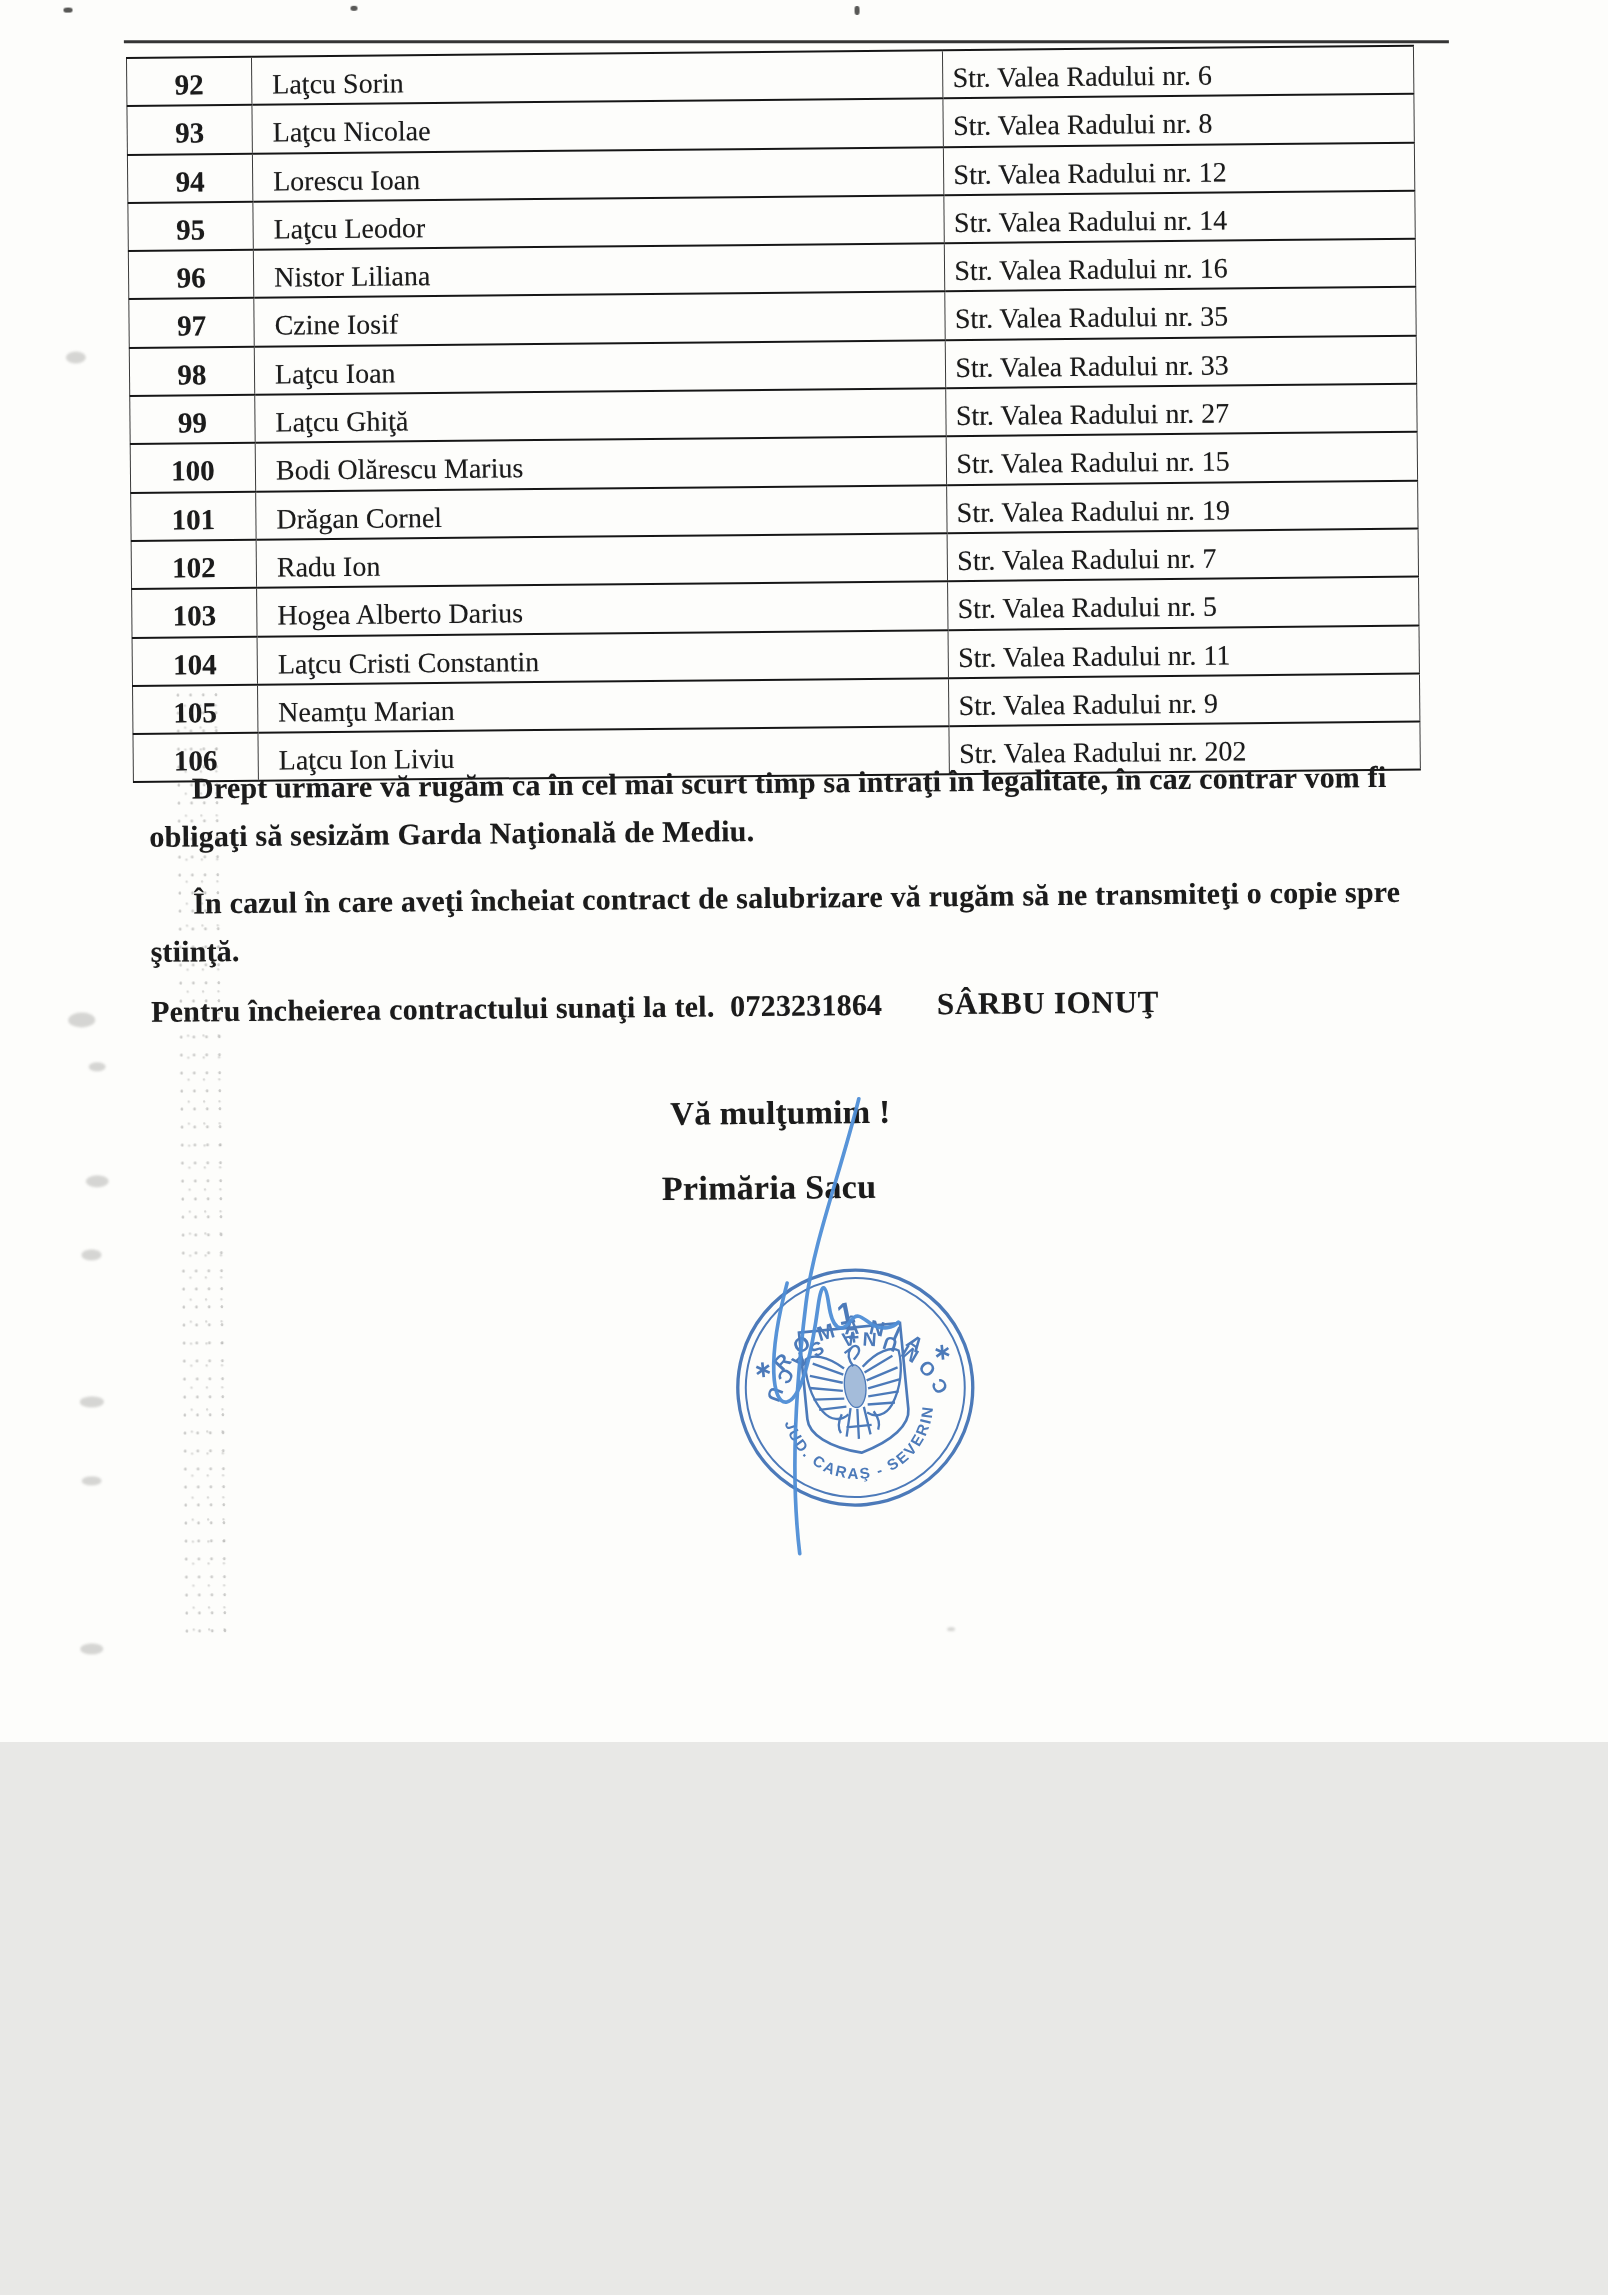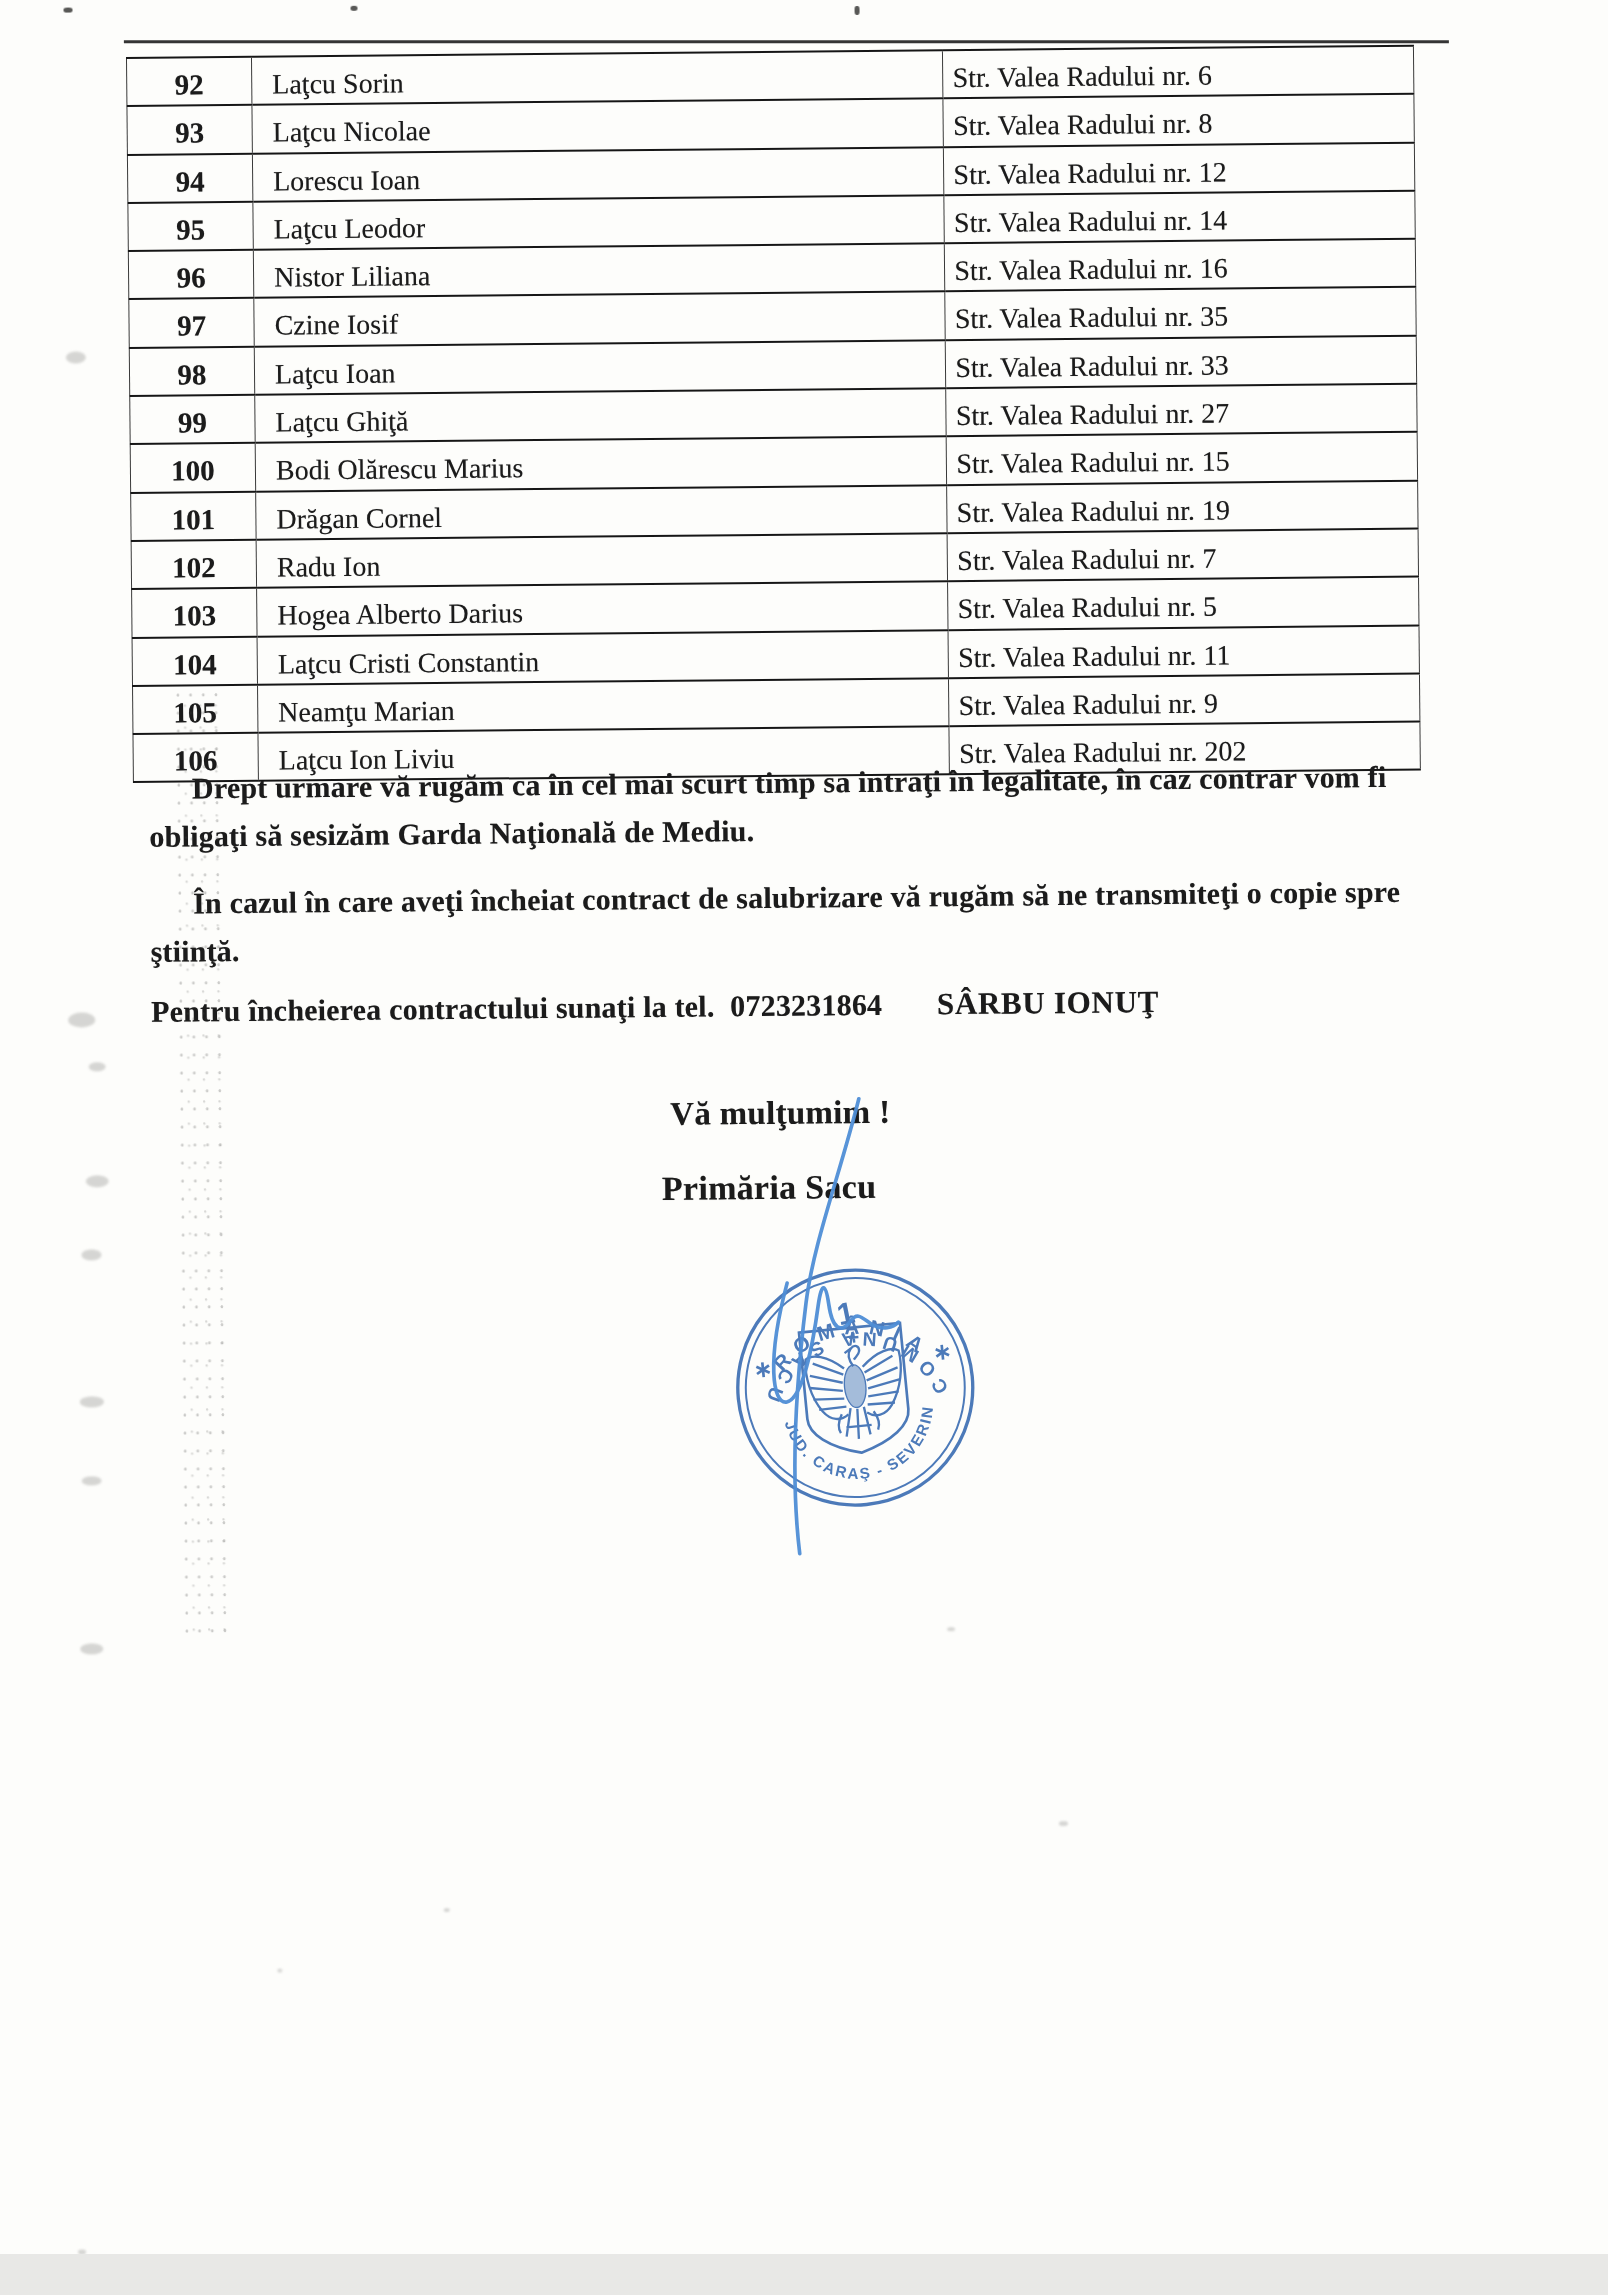--- a/index.html
+++ b/index.html
@@ -1,18 +1,18 @@
 <!DOCTYPE html>
 <html style="font-size:10.7px"><head>
 <meta charset="utf-8">
 <style>
   html,body{margin:0;padding:0;background:#e8e8e6;}
   .page{
     position:relative;
-    width:1609px;height:2254px;
+    width:1609px;height:1742px;
     background:#fdfdfb;
     overflow:hidden;
     font-family:"Liberation Serif", serif;
     color:#1b1b1b;
   }
   .skew{position:absolute;inset:0;transform:rotate(-0.55deg);transform-origin:127px 60px;}
 
   
   .roster{
     position:absolute;left:126px;top:57px;width:1286px;

